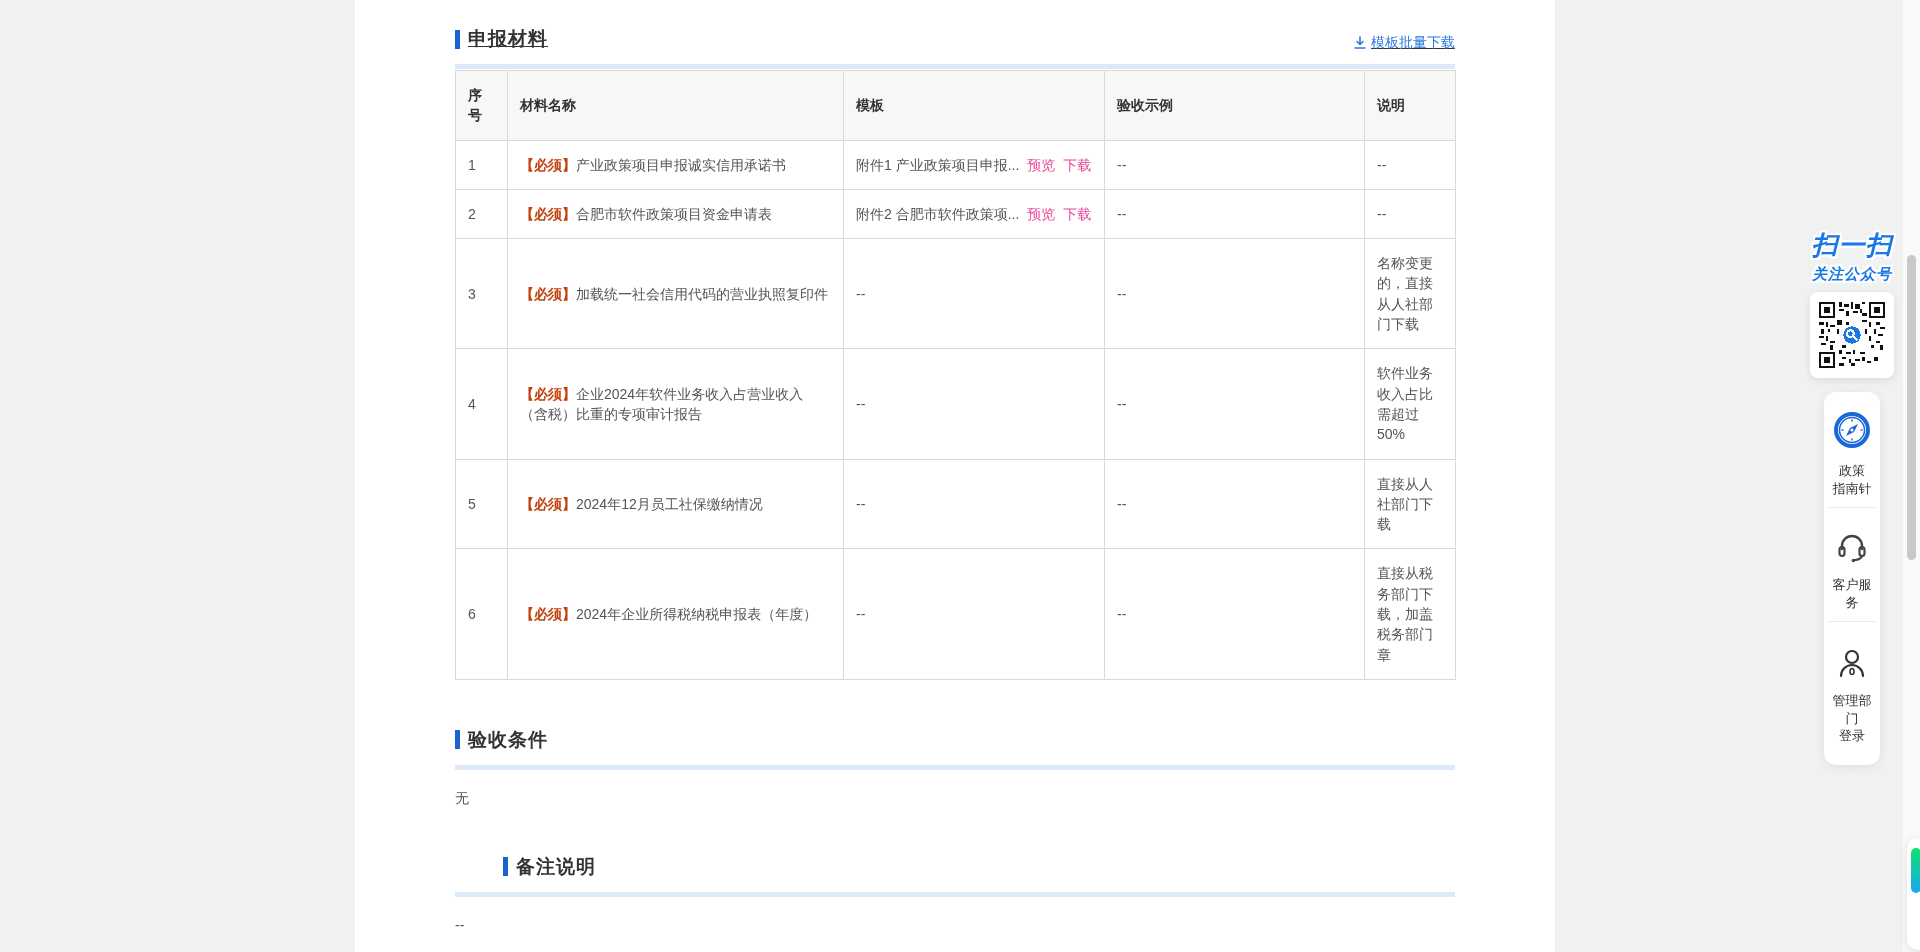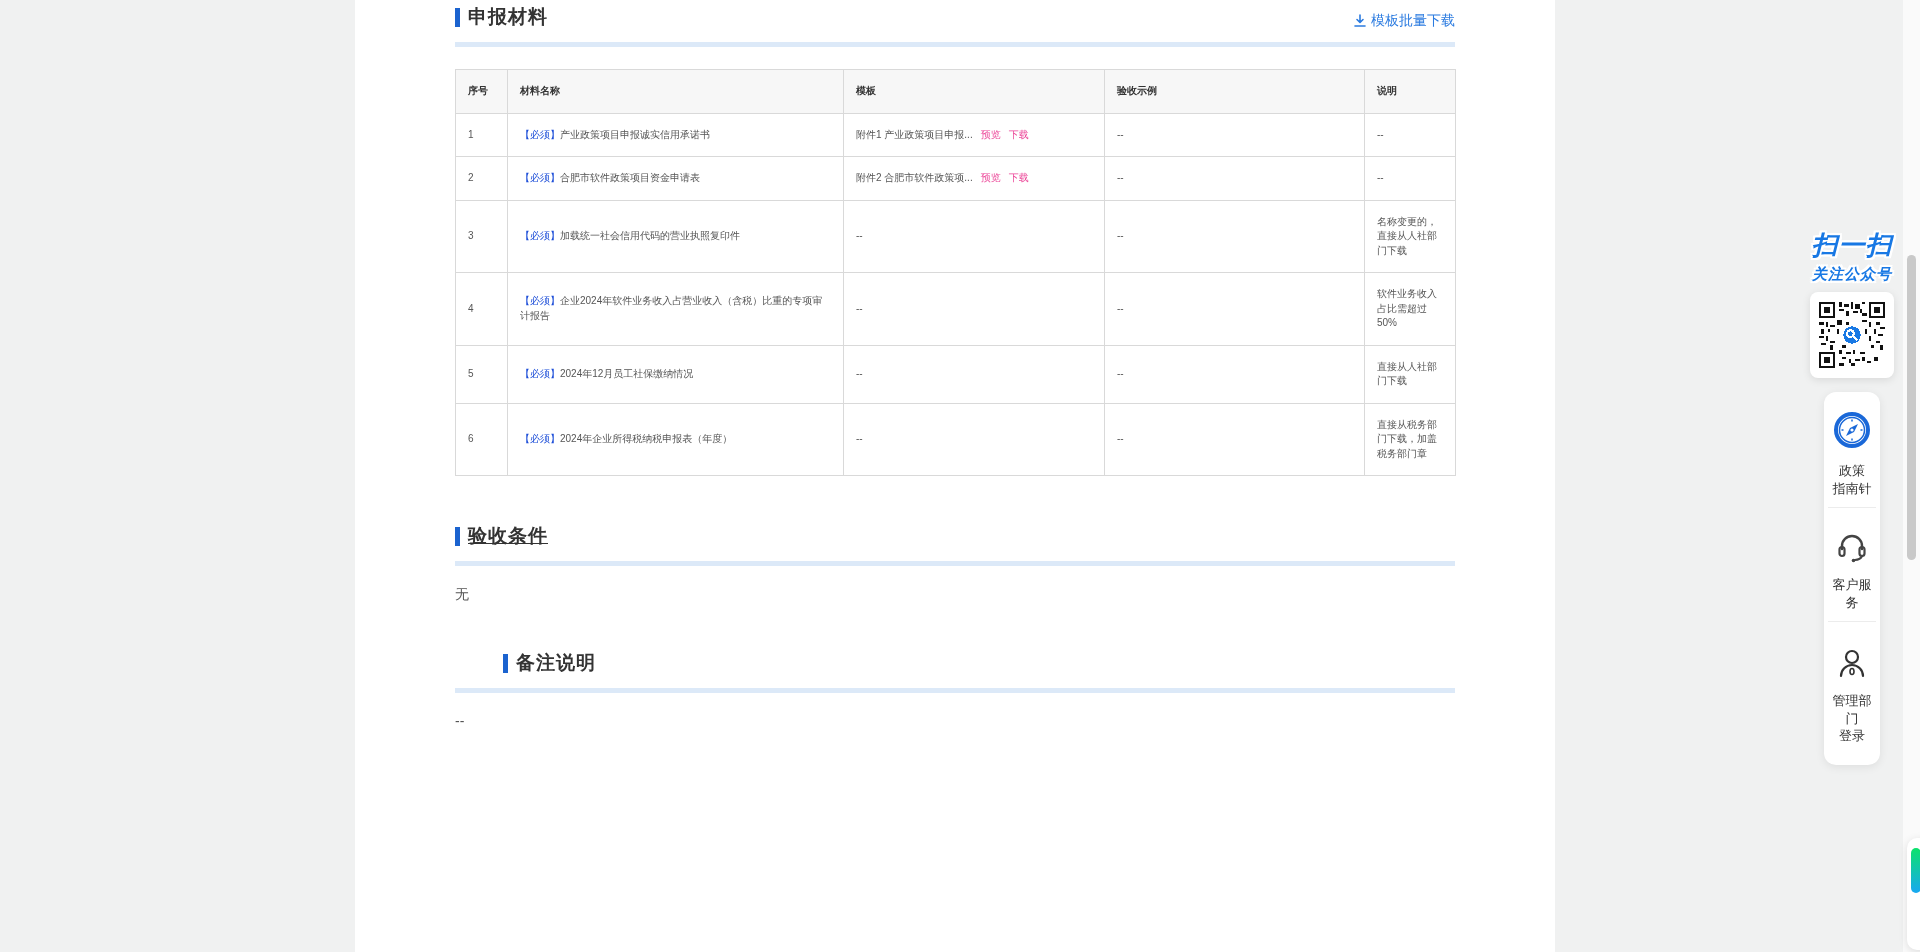--- a/index.html
+++ b/index.html
@@ -14,36 +14,36 @@
   .inner { padding:0 100px; }
 
   
   .sec-head { display:flex; align-items:center; justify-content:space-between; }
   .sec-title-wrap { display:flex; align-items:center; }
   .sec-bullet { width:5px; height:19px; background:#1b63cf; margin-right:8px; }
   .sec-title { font-size:19px; font-weight:700; color:#333; letter-spacing:1px; }
   .sec-divider { height:5px; background:#dce9f8; margin-top:12px; }
   .sec-content { font-size:14px; color:#555; margin-top:20px; }
 
-  .head-1 { padding-top:4px; }
-  .head-2 { margin-top:47px;text-decoration:underline; }
+  .head-1 { padding-top:26px;text-decoration:underline; }
+  .head-2 { margin-top:47px; }
   .head-3 { margin-top:46px;padding-left:48px; }
 
   .batch-link { display:flex; align-items:center; font-size:14px; color:#2b7be0; cursor:pointer;margin-top:8px; }
   .batch-link svg { margin-right:4px; }
 
   
-  table.mat { width:1000px; border-collapse:collapse; table-layout:fixed; margin-top:22px; font-size:10px; }
+  table.mat { width:1000px; border-collapse:collapse; table-layout:fixed; margin-top:1px; font-size:14px; }
   table.mat th, table.mat td { border:1px solid #d9d9d9; padding:14px 12px; vertical-align:middle; text-align:left; line-height:1.45; }
   table.mat th { background:#f7f7f7; color:#333; font-weight:700; }
   table.mat td { color:#555; }
   td.seq, th.seq { text-align:center; }
   .col-seq { width:52px; } .col-name { width:336px; } .col-tpl { width:261px; }
   .col-sample { width:260px; } .col-note { width:91px; }
-  .required { font-weight:400; color:#1d4ed8; }
+  .required { font-weight:700; color:#c2410c; }
   a.tbl-link { color:#ec4899; text-decoration:none; margin-left:8px; cursor:pointer; white-space:nowrap; }
   .tpl-text { color:#555; }
 
   
   .float-widget { position:absolute; left:1808px; top:228px; width:88px; text-align:center;font-family:Liberation Serif, serif; }
   .scan-line1 {
     font-size:26px; font-weight:900; font-style:italic; color:#1878e4; letter-spacing:1px;
     text-shadow:-2px -2px 0 #fff,2px -2px 0 #fff,-2px 2px 0 #fff,2px 2px 0 #fff,0 2px 0 #fff,0 -2px 0 #fff,2px 0 0 #fff,-2px 0 0 #fff;
   }
   .scan-line2 {

